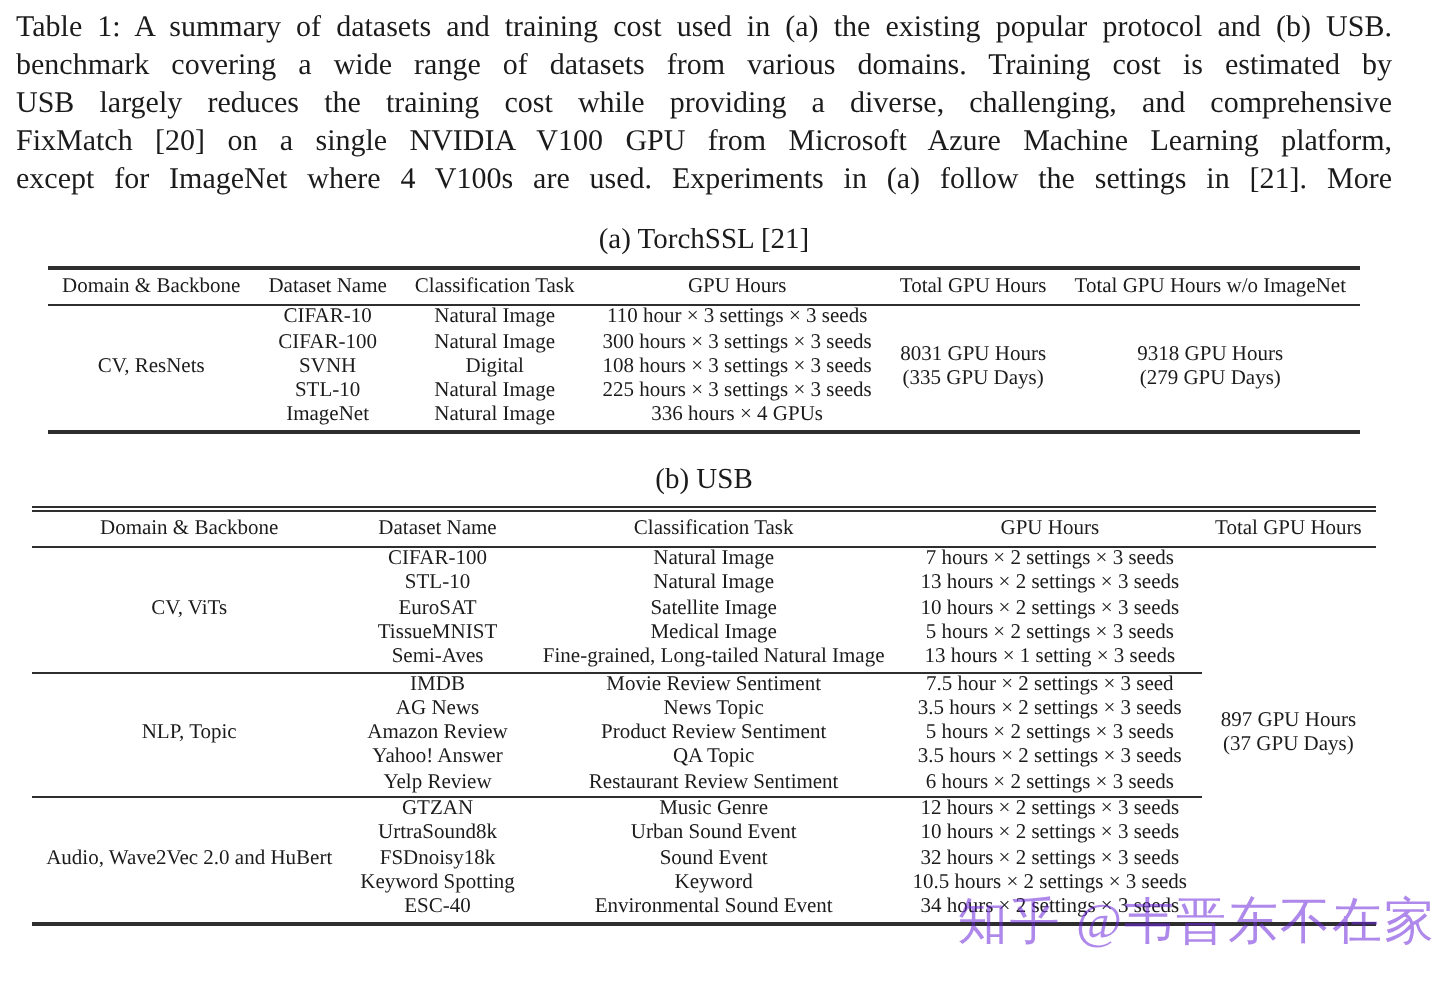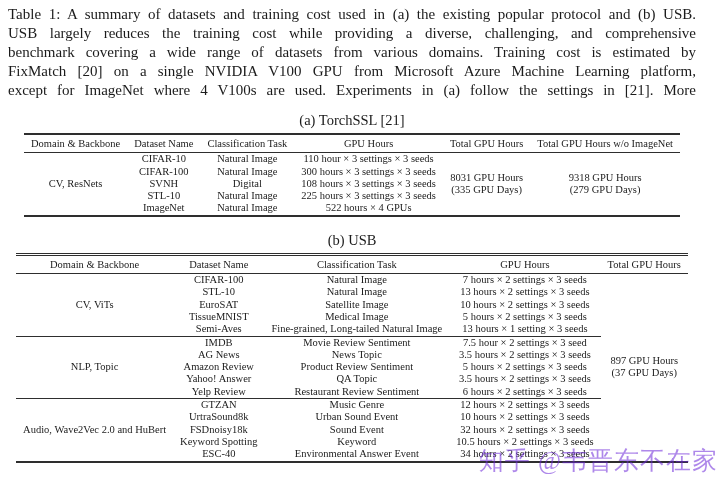--- a/index.html
+++ b/index.html
@@ -50,22 +50,22 @@
     pointer-events:none;
   }
 </style>
 </head>
 <body>
 
 <div class="page">
 
   <div>
     <div class="cap-line">Table 1: A summary of datasets and training cost used in (a) the existing popular protocol and (b) USB.</div>
+    <div class="cap-line">benchmark covering a wide range of datasets from various domains. Training cost is estimated by</div>
     <div class="cap-line">USB largely reduces the training cost while providing a diverse, challenging, and comprehensive</div>
-    <div class="cap-line">benchmark covering a wide range of datasets from various domains. Training cost is estimated by</div>
     <div class="cap-line">FixMatch [20] on a single NVIDIA V100 GPU from Microsoft Azure Machine Learning platform,</div>
     <div class="cap-line">except for ImageNet where 4 V100s are used. Experiments in (a) follow the settings in [21]. More</div>
   </div>
 
   <div class="subcap">(a) TorchSSL [21]</div>
 
   <table class="paper tbl-a">
     <thead>
       <tr>
         <th>Domain &amp; Backbone</th>
@@ -102,21 +102,21 @@
         <td>108 hours × 3 settings × 3 seeds</td>
       </tr>
       <tr>
         <td>STL-10</td>
         <td>Natural Image</td>
         <td>225 hours × 3 settings × 3 seeds</td>
       </tr>
       <tr>
         <td>ImageNet</td>
         <td>Natural Image</td>
-        <td>522 hours × 4 GPUs</td>
+        <td>336 hours × 4 GPUs</td>
       </tr>
     </tbody>
   </table>
 
   <div class="subcap subcap-b">(b) USB</div>
 
   <table class="paper tbl-b">
     <thead>
       <tr>
         <th>Domain &amp; Backbone</th>
@@ -202,21 +202,21 @@
         <td>Sound Event</td>
         <td>32 hours × 2 settings × 3 seeds</td>
       </tr>
       <tr>
         <td>Keyword Spotting</td>
         <td>Keyword</td>
         <td>10.5 hours × 2 settings × 3 seeds</td>
       </tr>
       <tr>
         <td>ESC-40</td>
-        <td>Environmental Answer Event</td>
+        <td>Environmental Sound Event</td>
         <td>34 hours × 2 settings × 3 seeds</td>
       </tr>
     </tbody>
   </table>
 
 </div>
 
 <div class="watermark">知乎 @韦晋东不在家</div>
 
 </body></html>

